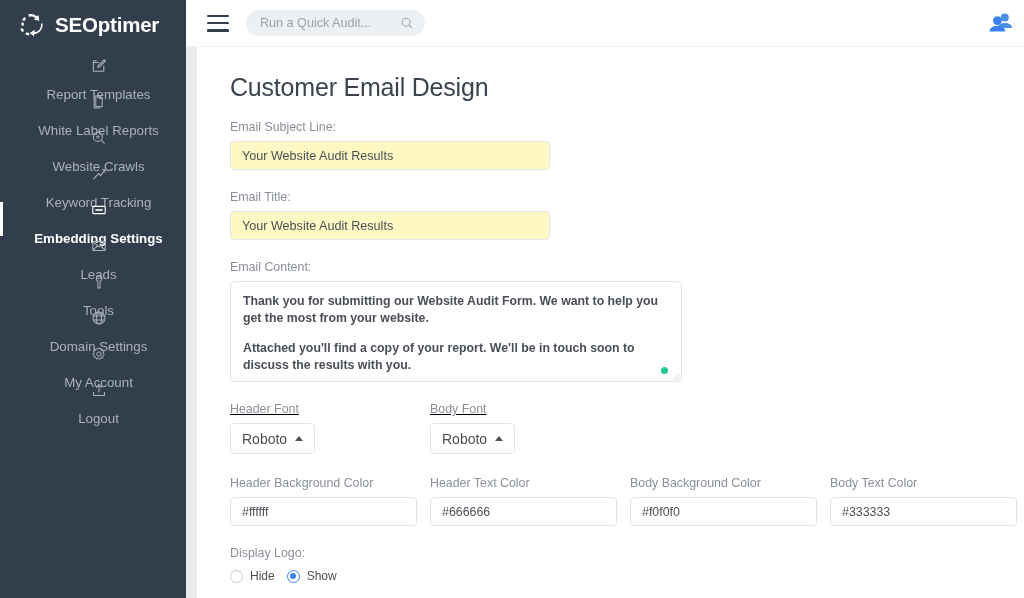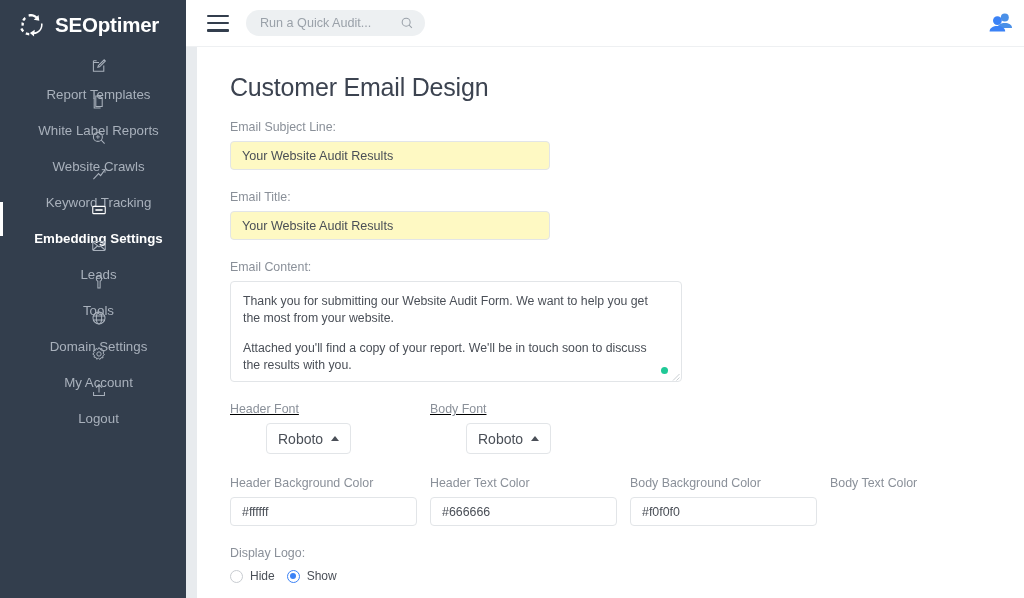--- a/index.html
+++ b/index.html
@@ -100,40 +100,40 @@
     padding: 0 11px; font-family: "Liberation Sans", sans-serif;
     display: flex; align-items: center;
   }
   .field-block { margin-bottom: 20px; }
 
   .textarea-box {
     width: 452px; height: 101px;
     border: 1px solid #e2e5e8; border-radius: 4px;
     padding: 11px 14px 0 12px; position: relative;
     font-size: 12.3px; color: #4a4f57; line-height: 1.42;
-    background: #fff; overflow: hidden;
+    background: #fff; overflow: hidden; font-weight: bold;
   }
   .textarea-box p { margin: 0; }
   .textarea-box p + p { margin-top: 12px; }
   .green-dot {
     position: absolute; right: 13px; bottom: 7px;
     width: 7px; height: 7px; border-radius: 50%; background: #20c997;
   }
   .resize-handle {
     position: absolute; right: 1px; bottom: 1px;
     width: 11px; height: 11px; cursor: nwse-resize;
   }
 
   .row { display: flex; }
   .font-col { width: 200px; text-decoration: underline; }
   .dropdown {
     height: 31px; min-width: 82px; display: inline-flex; align-items: center;
     gap: 8px; border: 1px solid #e2e5e8; border-radius: 4px;
     padding: 0 11px; background: #fff; cursor: pointer;
-    font-size: 14px; color: #4a4f57; margin-left: 36px;
+    font-size: 14px; color: #4a4f57;
   }
   .caret-up {
     width: 0; height: 0;
     border-left: 4.5px solid transparent; border-right: 4.5px solid transparent;
     border-bottom: 5px solid #4a4f57;
   }
 
   .color-col { width: 200px; }
   .color-input {
     width: 187px; height: 29px; border: 1px solid #e2e5e8;
@@ -366,20 +366,21 @@
           <div class="color-col">
             <div class="field-label">Header Text Color</div>
             <div class="color-input">#666666</div>
           </div>
           <div class="color-col">
             <div class="field-label">Body Background Color</div>
             <div class="color-input">#f0f0f0</div>
           </div>
           <div class="color-col">
             <div class="field-label">Body Text Color</div>
+            <div class="color-input">#333333</div>
           </div>
         </div>
 
         <div>
           <div class="field-label">Display Logo:</div>
           <div class="radio-row">
             <label class="radio-opt">
               <span class="radio"></span>
               <span class="radio-label">Hide</span>
             </label>

